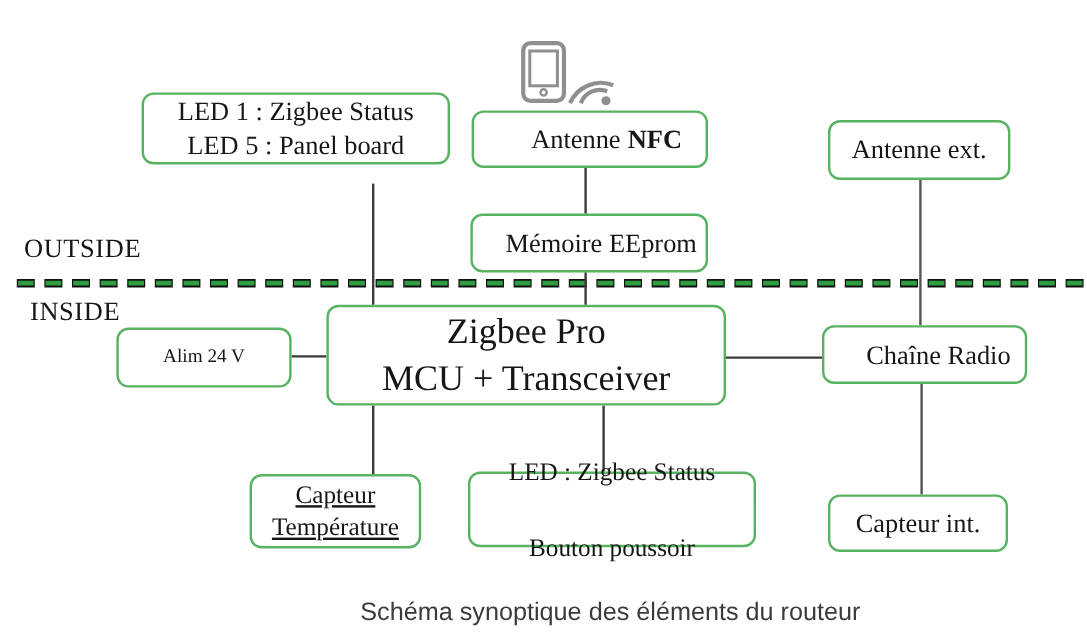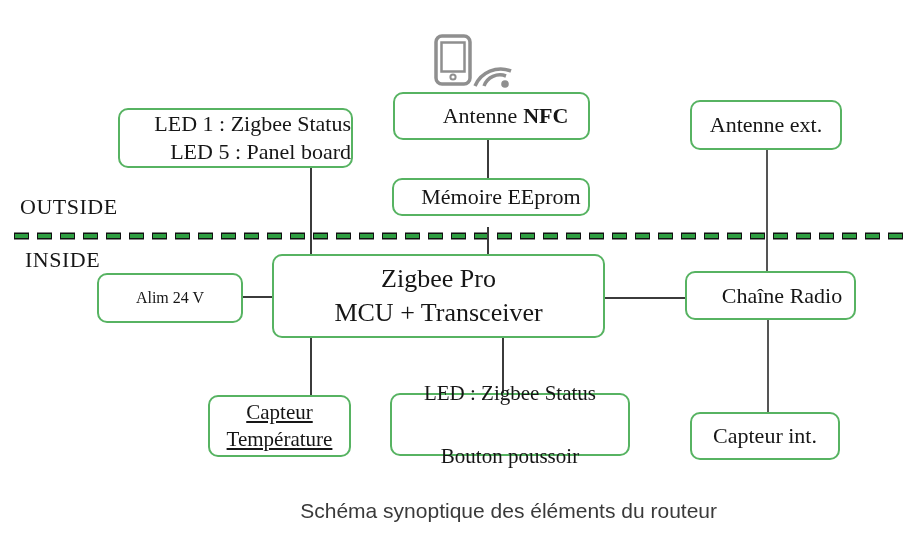--- a/index.html
+++ b/index.html
@@ -26,25 +26,25 @@
     display:flex;
     flex-direction:column;
     align-items:center;
     justify-content:center;
     text-align:center;
     color:var(--ink);
     font-size:22px;
     line-height:1.27;
     box-sizing:border-box;
   }
-  .b-led1    {left:118px;top:108px; width:235px;height:60px;align-items:flex-end;}
+  .b-led1    {left:118px;top:77px; width:257px;height:60px;}
   .b-nfc     {left:393px;top:92px; width:197px;height:48px;flex-direction:row;gap:6px;padding-left:28px;}
   .b-ext     {left:690px;top:100px;width:152px;height:50px;}
-  .b-mem     {left:392px;top:178px;width:198px;height:38px;padding-left:20px;}
-  .b-zigbee  {left:272px;top:254px;width:333px;height:84px;font-size:26px;line-height:1.3;}
+  .b-mem     {left:392px;top:178px;width:198px;height:49px;padding-left:20px;}
+  .b-zigbee  {left:272px;top:254px;width:333px;height:84px;font-size:30px;line-height:1.3;}
   .b-alim    {left:97px; top:273px;width:146px;height:50px;font-size:16px;}
   .b-chaine  {left:685px;top:271px;width:171px;height:49px;padding-left:23px;}
   .b-capteur {left:208px;top:395px;width:143px;height:62px;font-size:21px;text-decoration:underline;}
   .b-ledbtn  {left:390px;top:393px;width:240px;height:63px;font-size:21px;gap:36px;}
   .b-antint  {left:690px;top:412px;width:150px;height:48px;}
   .zone-label{
     position:absolute;
     font-size:22px;
     color:var(--ink);
     letter-spacing:0.5px;

